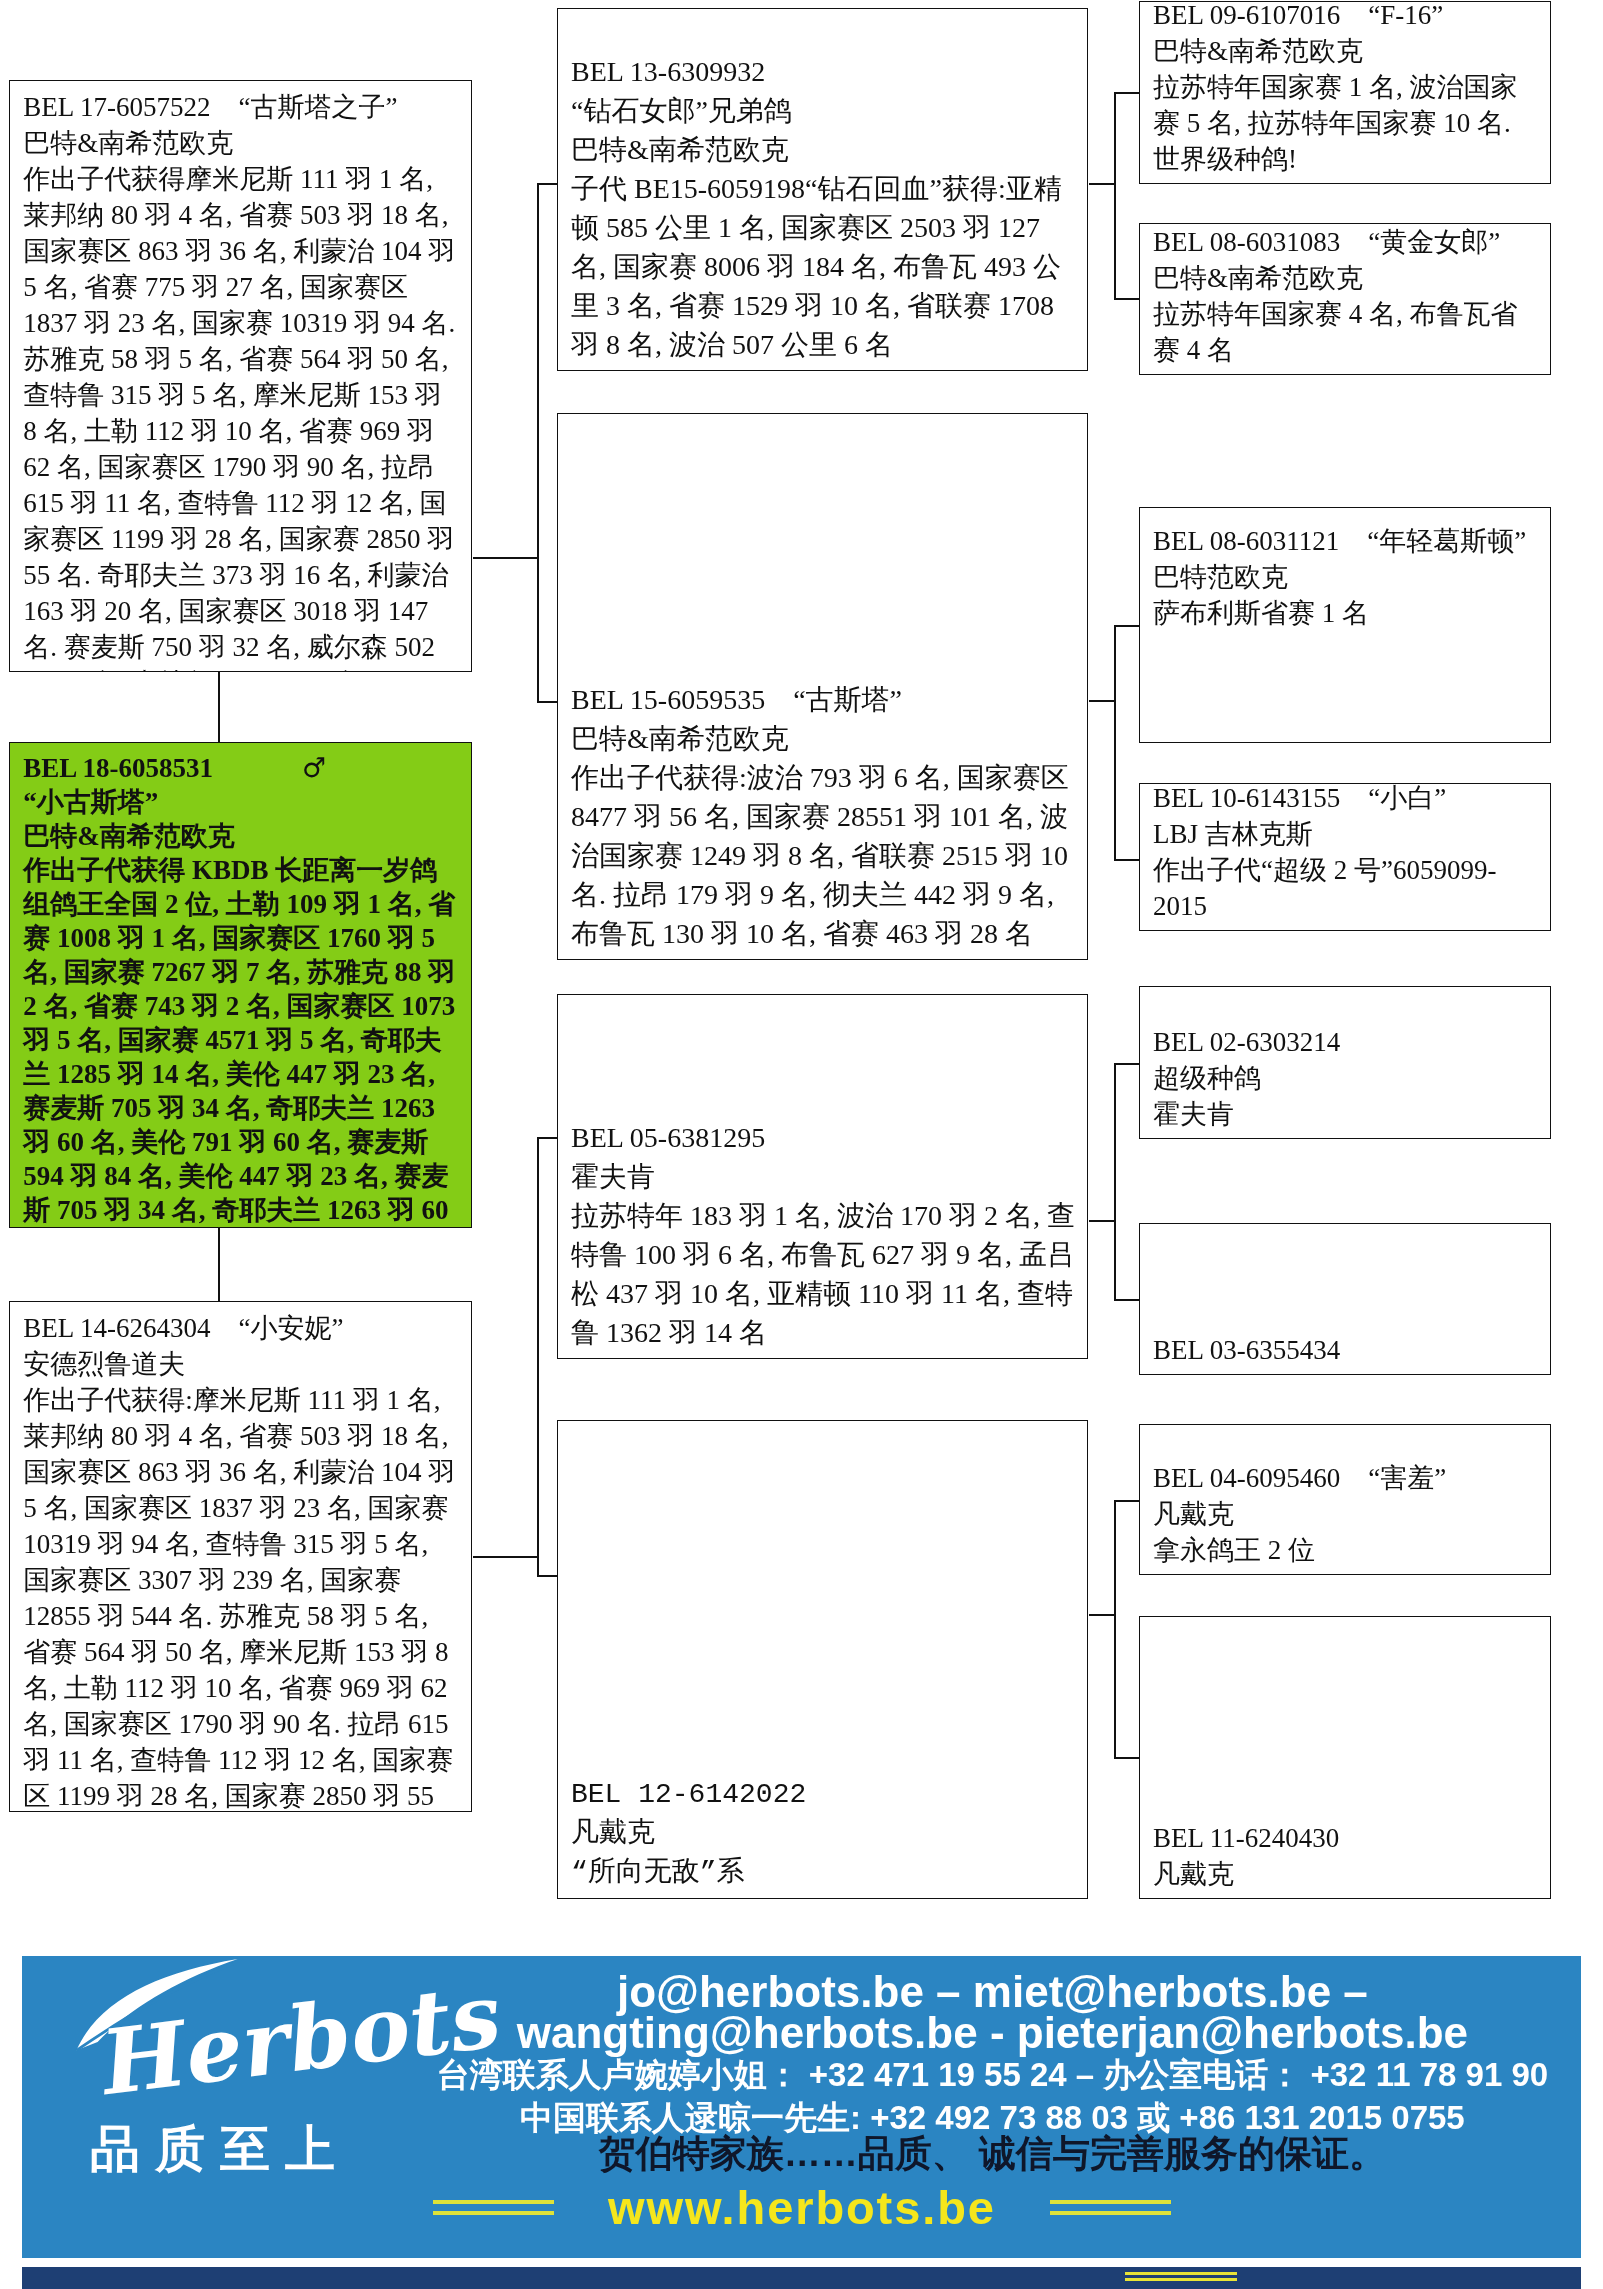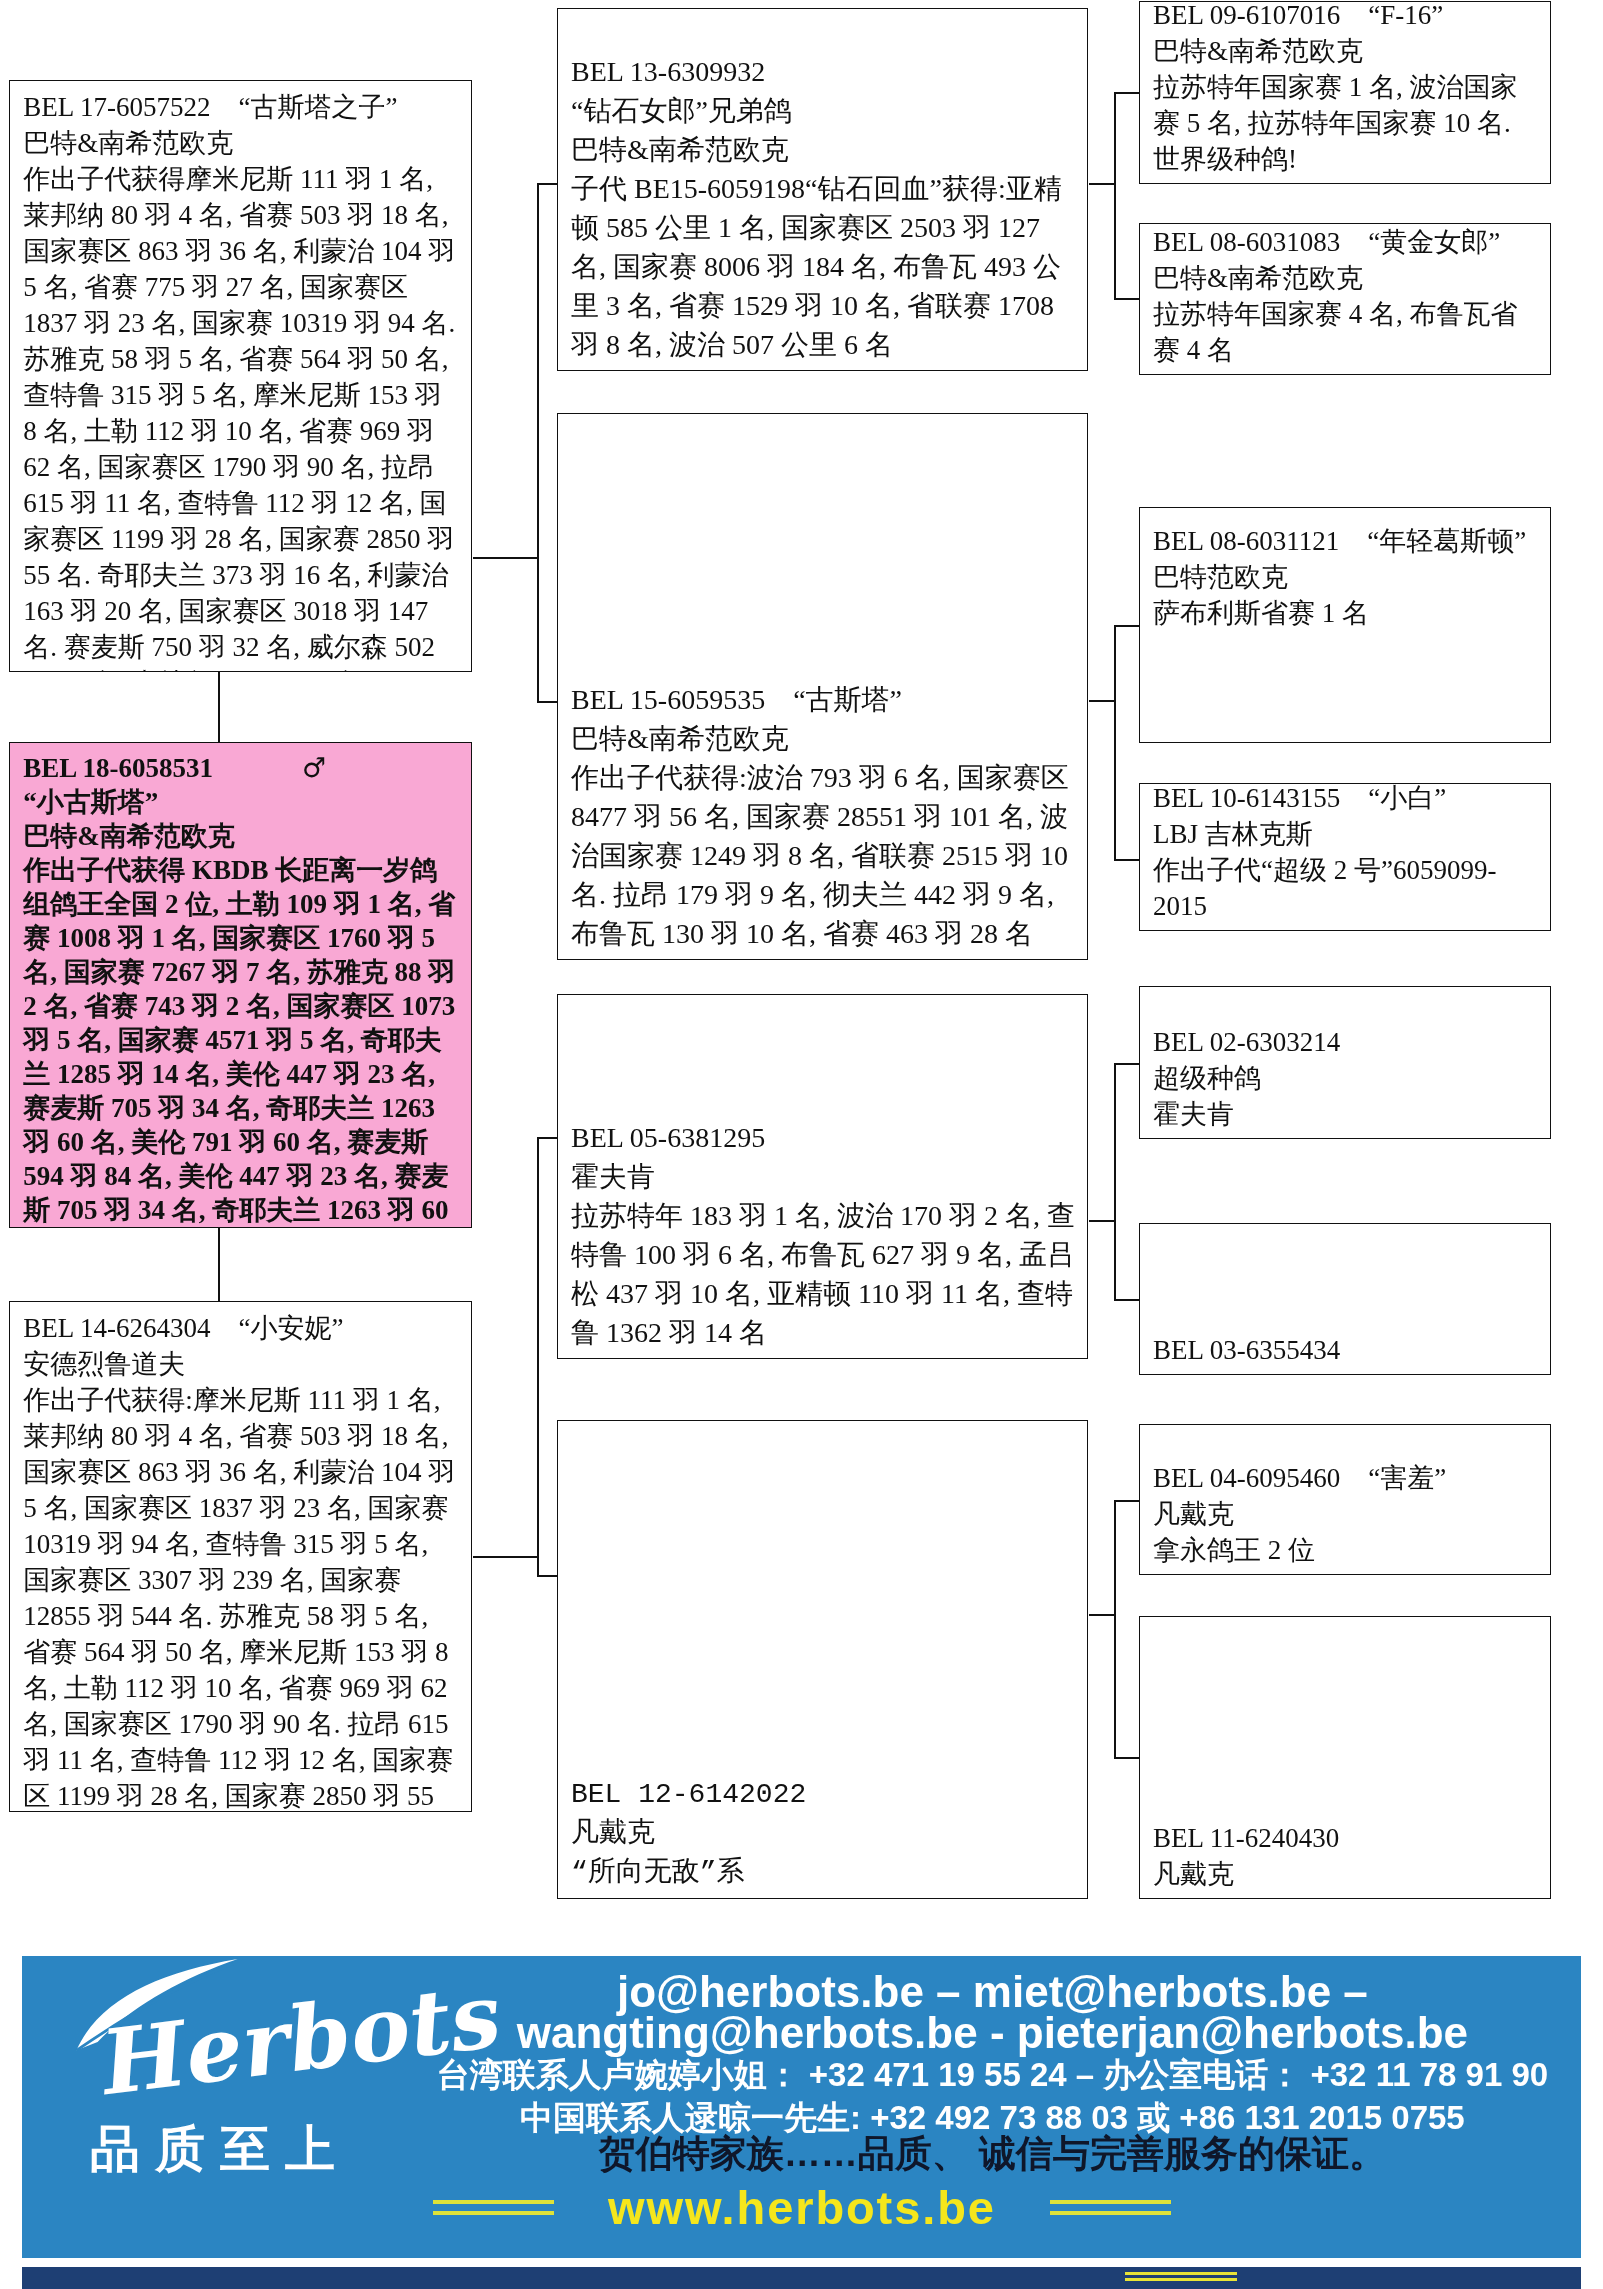--- a/index.html
+++ b/index.html
@@ -12,21 +12,21 @@
   .ring-row{white-space:nowrap;}
   .tag{margin-left:28px;}
   .tag:empty{display:none;margin:0;}
   .sex{margin-left:89px;font-family:"DejaVu Sans",sans-serif;}
   .sex:empty{display:none;margin:0;}
   .ln:empty,.body:empty,.fnote:empty{display:none;}
   
   .colL{font-size:27px;line-height:36px;width:463px;left:9.3px;}
   .colM{font-size:28px;line-height:39px;width:531px;left:557px;}
   .colR{font-size:27px;line-height:36px;width:412px;left:1139px;}
-  .hl{background:#f9a8d4;font-weight:bold;line-height:34px;}
+  .hl{background:#84cc16;font-weight:bold;line-height:34px;}
   .bL1{top:80px;height:592px;}
   .bL2{top:742px;height:486px;}
   .bL3{top:1301px;height:511px;}
   .bM1{top:7.5px;height:363px;}
   .bM2{top:413px;height:547px;}
   .bM3{top:994px;height:365px;}
   .bM4{top:1420px;height:479px;font-family:Liberation Mono, monospace;}
   .bR1{top:0.9px;height:183px;}
   .bR2{top:223px;height:152px;}
   .bR3{top:507px;height:236px;}

